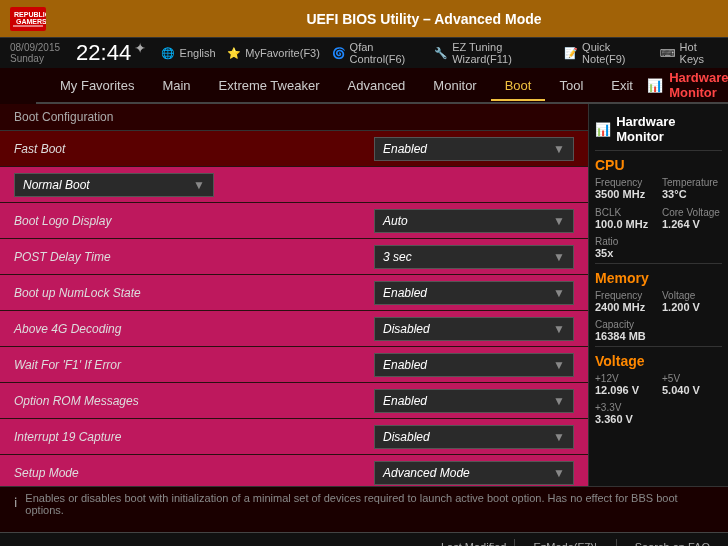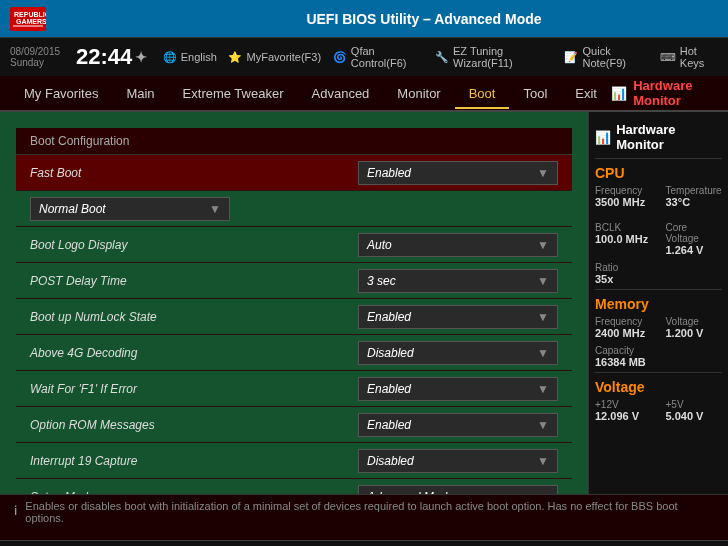--- a/index.html
+++ b/index.html
@@ -8,21 +8,21 @@
       height: 546px;
       background: #1a0000;
       font-family: Arial, sans-serif;
       color: #ccc;
       overflow: hidden;
       font-size: 12px;
     }
 
     
     .top-bar {
-      background: #0369a1;
+      background: #a16207;
       display: flex;
       align-items: center;
       padding: 6px 10px;
       border-bottom: 1px solid #333;
       height: 38px;
     }
     .logo-area {
       display: flex;
       align-items: center;
       gap: 8px;
@@ -39,39 +39,40 @@
       flex: 1;
       text-align: center;
     }
 
     
     .time-bar {
       background: #111;
       display: flex;
       align-items: center;
       padding: 3px 10px;
-      height: 38px;
+      height: 30px;
       gap: 16px;
       font-size: 11px;
       color: #aaa;
     }
     .date-block { display: flex; flex-direction: column; font-size: 10px; color: #888; }
-    .clock { font-size: 22px; color: #fff; font-weight: bold; display: flex; align-items: center; }
+    .clock { font-size: 22px; color: #fff; font-weight: normal; display: flex; align-items: flex-start; }
     .clock-icon { font-size: 14px; color: #aaa; margin-left: 3px; }
     .time-icons { display: flex; gap: 12px; align-items: center; flex: 1; justify-content: center; }
     .time-icon-item { display: flex; align-items: center; gap: 4px; color: #bbb; font-size: 11px; cursor: pointer; }
 
     
     .nav-tabs {
       background: #1a0000;
       display: flex;
       align-items: center;
       border-bottom: 2px solid #444;
       height: 36px;
       padding: 0 10px;
+      margin-left: 36px;
     }
     .nav-tab {
       padding: 6px 14px;
       color: #ccc;
       cursor: pointer;
       font-size: 13px;
       white-space: nowrap;
     }
     .nav-tab.active {
       color: #f0c040;
@@ -90,22 +91,22 @@
 
     
     .main-layout {
       display: flex;
       height: calc(546px - 38px - 30px - 36px - 32px - 28px);
     }
 
     
     .left-content {
       flex: 1;
-      background: #14532d;
-      padding: 16px;
+      background: #be185d;
+      padding: 0;
       overflow-y: auto;
     }
     .section-header {
       background: #2a0000;
       padding: 6px 14px;
       color: #aaa;
       font-size: 12px;
       border-bottom: 1px solid #333;
     }
 
@@ -164,21 +165,21 @@
     }
     .hw-section-title {
       color: #ff8800;
       font-size: 14px;
       font-weight: bold;
       margin: 6px 0 4px 0;
     }
     .hw-grid {
       display: grid;
       grid-template-columns: 1fr 1fr;
-      gap: 14px;
+      gap: 7px;
       margin-bottom: 6px;
     }
     .hw-item-label {
       color: #888;
       font-size: 10px;
     }
     .hw-item-value {
       color: #ddd;
       font-size: 11px;
       font-weight: bold;
@@ -416,20 +417,24 @@
     <div class="hw-grid">
       <div>
         <div class="hw-item-label">+12V</div>
         <div class="hw-item-value">12.096 V</div>
       </div>
       <div>
         <div class="hw-item-label">+5V</div>
         <div class="hw-item-value">5.040 V</div>
       </div>
     </div>
+    <div>
+      <div class="hw-item-label">+3.3V</div>
+      <div class="hw-item-value">3.360 V</div>
+    </div>
   </div>
 
 </div>
 
 <div class="bottom-info">
   <span class="info-icon">ℹ</span>
   <span>Enables or disables boot with initialization of a minimal set of devices required to launch active boot option. Has no effect for BBS boot options.</span>
 </div>
 
 <div class="bottom-bar">

